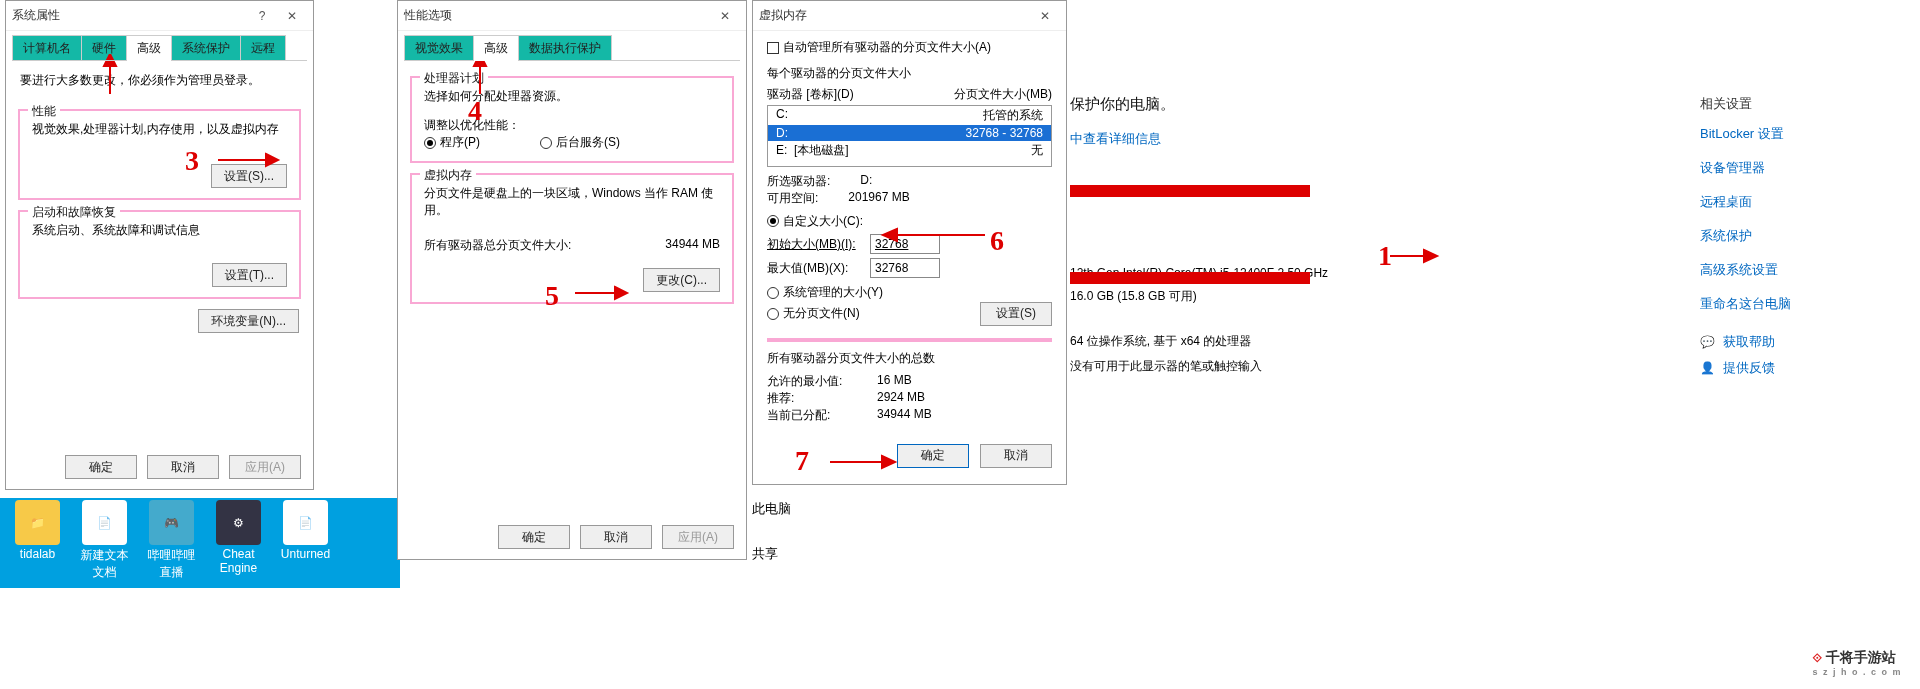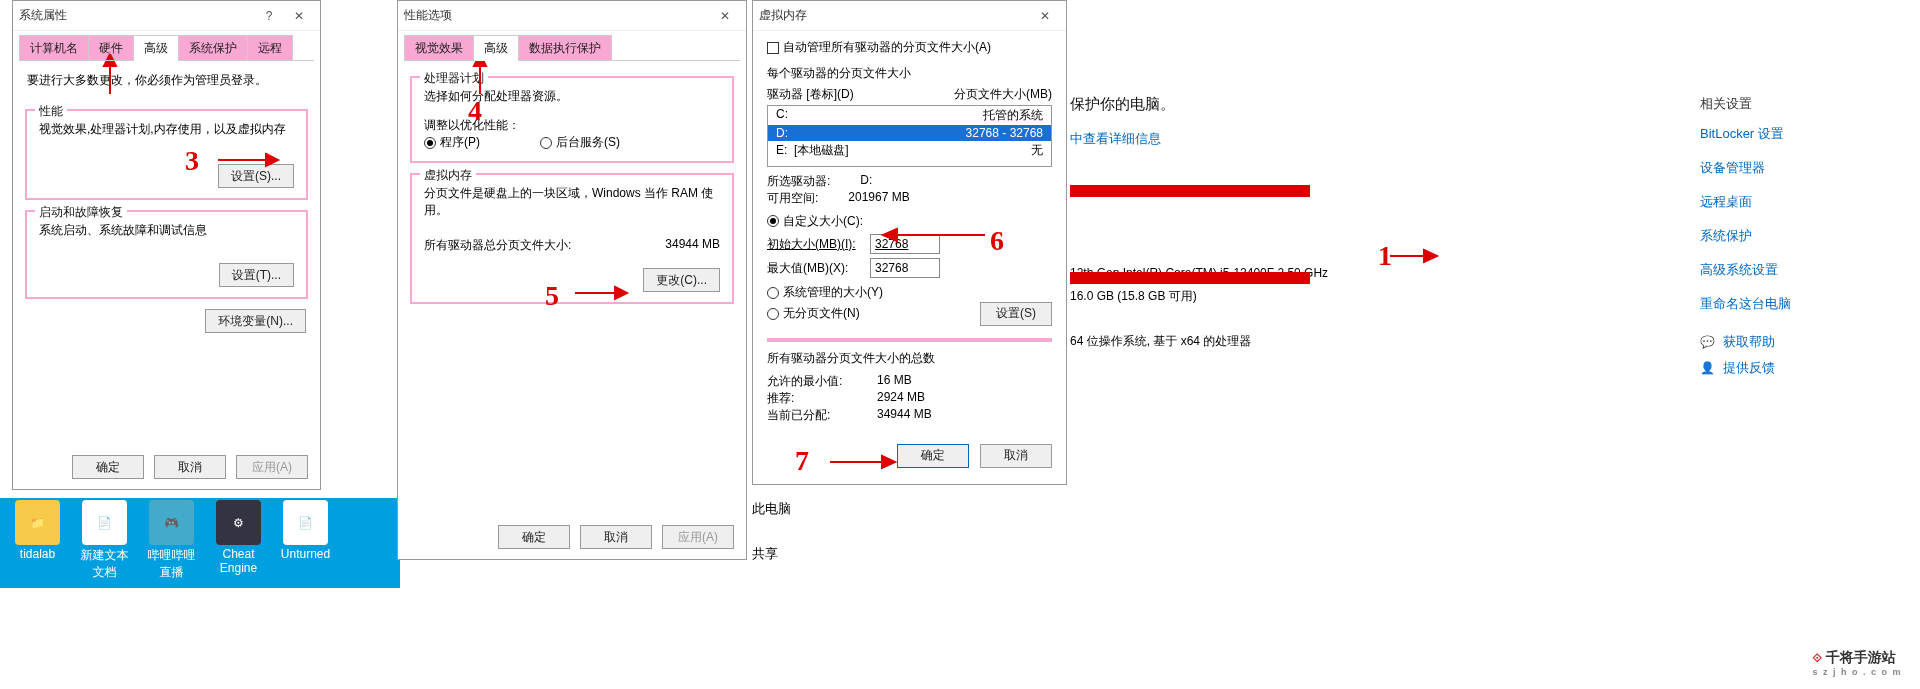--- a/index.html
+++ b/index.html
@@ -5,21 +5,21 @@
 * { box-sizing: border-box; margin: 0; padding: 0; font-family: "Segoe UI", Tahoma, sans-serif; font-size: 12px; }
 body { width: 1920px; height: 689px; background: #fff; position: relative; overflow: hidden; }
 
 .dialog { position: absolute; background: #fff; border: 1px solid #999; }
 .titlebar { display: flex; justify-content: space-between; align-items: center; height: 30px; padding: 0 6px; border-bottom: 1px solid #eee; background: #fff; }
 .titlebar .title { font-size: 12px; color: #333; }
 .titlebar .controls { display: flex; gap: 0; }
 .titlebar .ctrl { width: 30px; height: 28px; display: flex; align-items: center; justify-content: center; color: #555; }
 
 .tabs { display: flex; padding: 4px 6px 0 6px; background: #fff; }
-.tab { padding: 4px 10px; border: 1px solid #ccc; border-bottom: none; margin-right: -1px; background: #f9a8d4; font-size: 12px; color: #222; }
+.tab { padding: 4px 10px; border: 1px solid #ccc; border-bottom: none; margin-right: -1px; background: #14b8a6; font-size: 12px; color: #222; }
 .tab.active { background: #fff; position: relative; z-index: 2; }
 .tabrow-border { border-bottom: 1px solid #ccc; margin: 0 6px; position: relative; top: -1px; z-index: 1; }
 
 .group { margin: 10px 12px; border: 2px solid #f9a8d4; padding: 10px 12px 10px 12px; position: relative; }
 .group-label { position: absolute; top: -8px; left: 8px; background: #fff; padding: 0 4px; font-size: 12px; color: #111; }
 .btn { min-width: 72px; height: 24px; border: 1px solid #999; background: #efefef; font-size: 12px; color: #222; padding: 0 12px; }
 
 .dlg-buttons { position: absolute; bottom: 10px; right: 12px; display: flex; gap: 10px; }
 
 .radio, .check { display: inline-flex; align-items: center; gap: 4px; font-size: 12px; }
@@ -48,21 +48,21 @@
 
 .desktop { position: absolute; left: 10px; top: 500px; display: flex; gap: 12px; }
 .dicon { width: 55px; text-align: center; font-size: 11px; color: #fff; }
 .dicon .box { width: 45px; height: 45px; margin: 0 auto 2px auto; background: #3aa; border-radius: 4px; display: flex; align-items: center; justify-content: center; }
 
 .bgstrip { position: absolute; left: 0; top: 498px; width: 400px; height: 90px; background: #00a0e0; z-index: -1; }
 </style>
 </head>
 <body>
 
-<div class="dialog" style="left:12px; top:0; width:309px; height:490px;">
+<div class="dialog" style="left:5px; top:0; width:309px; height:490px;">
   <div class="titlebar">
     <span class="title">系统属性</span>
     <div class="controls">
       <span class="ctrl">?</span>
       <span class="ctrl">✕</span>
     </div>
   </div>
   <div class="tabs">
     <div class="tab">计算机名</div>
     <div class="tab">硬件</div>
@@ -243,20 +243,21 @@
 </div>
 
 <div class="settings">
   <h2>保护你的电脑。</h2>
   <a class="link">中查看详细信息</a>
   <div class="red-bar" style="left:0; top:90px; width:240px;"></div>
   <div style="margin-top:118px;">12th Gen Intel(R) Core(TM) i5-12400F   2.50 GHz</div>
   <div style="margin-top:8px;">16.0 GB (15.8 GB 可用)</div>
   <div class="red-bar" style="left:0; top:177px; width:240px;"></div>
   <div style="margin-top:28px;">64 位操作系统, 基于 x64 的处理器</div>
+  <div style="margin-top:8px;">没有可用于此显示器的笔或触控输入</div>
 </div>
 
 <div style="position:absolute; left:752px; top:500px; font-size:13px;">此电脑</div>
 <div style="position:absolute; left:752px; top:545px; font-size:13px;">共享</div>
 
 <div class="sidebar-right">
   <div class="section-title">相关设置</div>
   <a class="link">BitLocker 设置</a>
   <a class="link">设备管理器</a>
   <a class="link">远程桌面</a>

